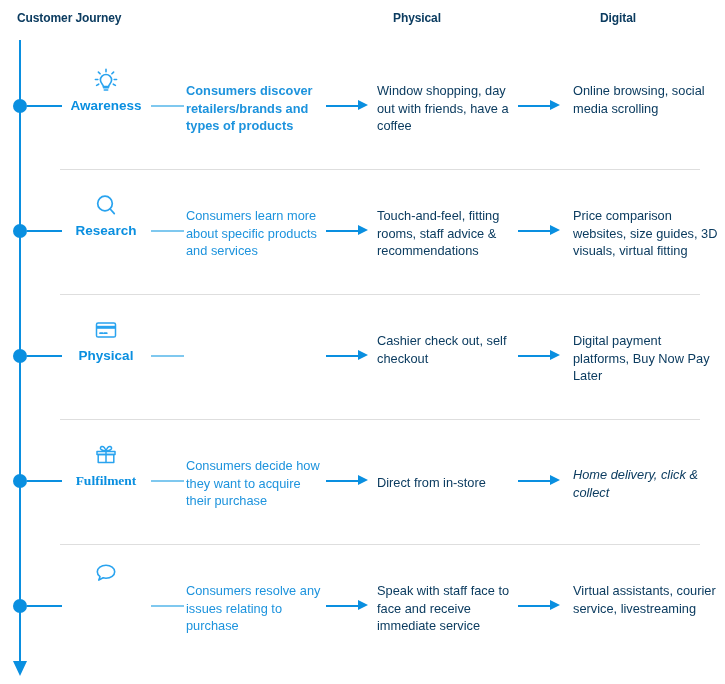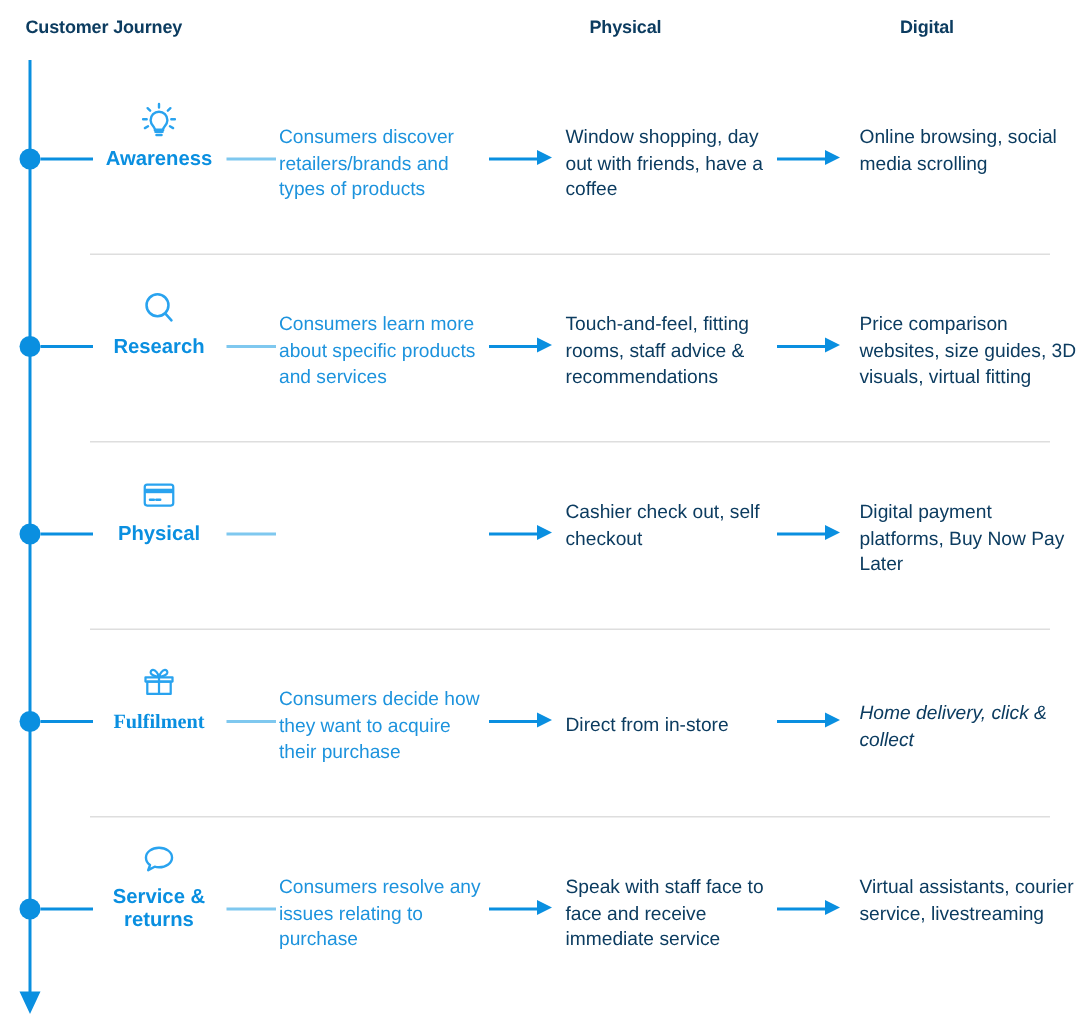--- a/index.html
+++ b/index.html
@@ -194,21 +194,21 @@
           <path d="M15 8.5c3.1 0 5.6 2.5 5.6 5.6 0 2.2-1.3 3.6-2.2 4.7-.5.6-.7 1-.7 1.7h-5.4c0-.7-.2-1.1-.7-1.7-.9-1.1-2.2-2.5-2.2-4.7 0-3.1 2.5-5.6 5.6-5.6z"></path>
           <path d="M12.6 21.8h4.8M13.3 24h3.4"></path>
           <path d="M15 3.3v2.4M7.4 6.1l1.7 1.7M22.6 6.1l-1.7 1.7M4.4 13.5h2.4M23.2 13.5h2.4M5.6 19.4l2.1-1.2M24.4 19.4l-2.1-1.2"></path>
         </g>
       </svg>
     </div>
     <div class="stage-label">Awareness</div>
   </div>
 
   <div class="stage-connector" style="top:59px;"></div>
-  <div class="desc" style="top:36px;">Consumers discover retailers/brands and types of products</div>
+  <div class="desc" style="top:36px;font-weight:bold;">Consumers discover retailers/brands and types of products</div>
 
   <div class="arrow a1" style="top:54px;">
     <div class="shaft"></div>
       <div class="head"></div>
   </div>
   <div class="cell physical" style="top:36px;">Window shopping, day out with friends, have a coffee</div>
 
   <div class="arrow a2" style="top:54px;">
     <div class="shaft"></div>
       <div class="head"></div>
@@ -328,22 +328,20 @@
   <div class="node-connector" style="top:59px;"></div>
 
   <div class="stage" style="top:10px;">
     <div class="stage-icon">
       <svg width="30" height="28" viewBox="0 0 30 28">
         <g fill="none" stroke="#29a3ef" stroke-width="1.6" stroke-linejoin="round">
           <path d="M15 7.2c4.8 0 8.7 2.9 8.7 6.5 0 3.6-3.9 6.5-8.7 6.5-1 0-2-.1-2.9-.4l-4.3 2.3 1.2-3.4c-1.7-1.2-2.7-2.9-2.7-5 0-3.6 3.9-6.5 8.7-6.5z"></path>
         </g>
       </svg>
     </div>
-    <div class="stage-label">Service &amp;
-returns</div>
   </div>
 
   <div class="stage-connector" style="top:59px;"></div>
   <div class="desc" style="top:36px;">Consumers resolve any issues relating to purchase</div>
 
   <div class="arrow a1" style="top:54px;">
     <div class="shaft"></div>
       <div class="head"></div>
   </div>
   <div class="cell physical" style="top:36px;">Speak with staff face to face and receive immediate service</div>

